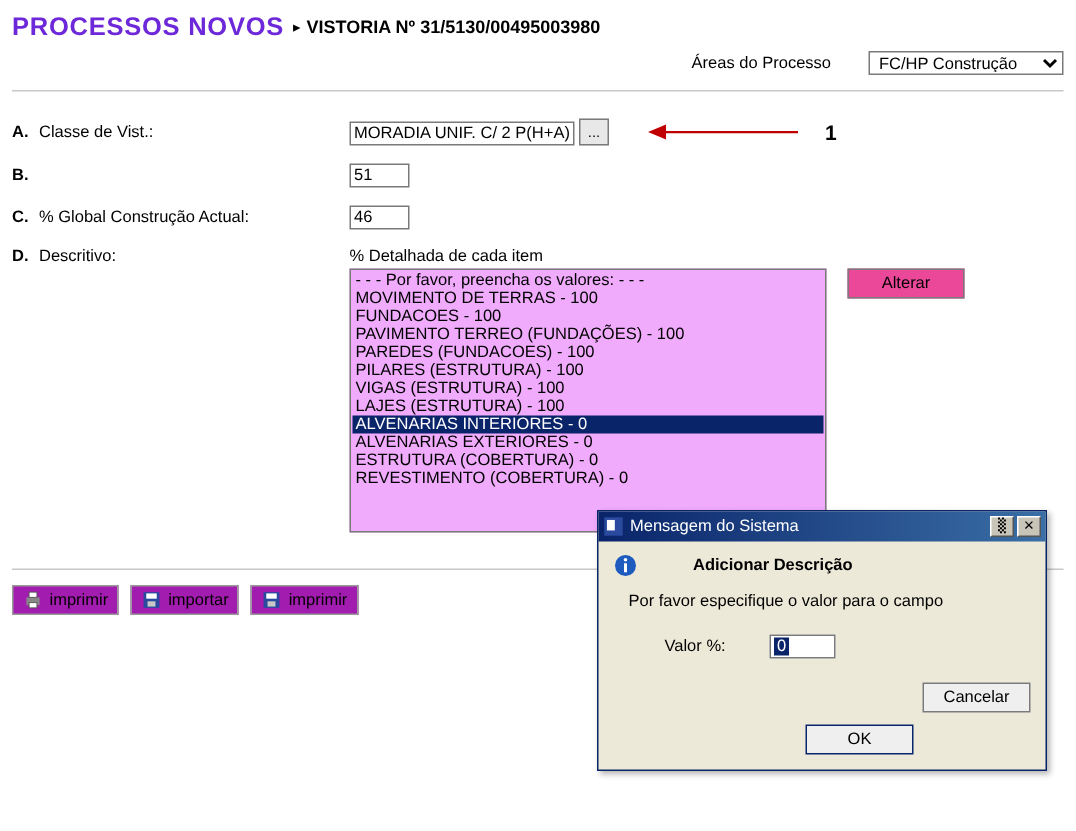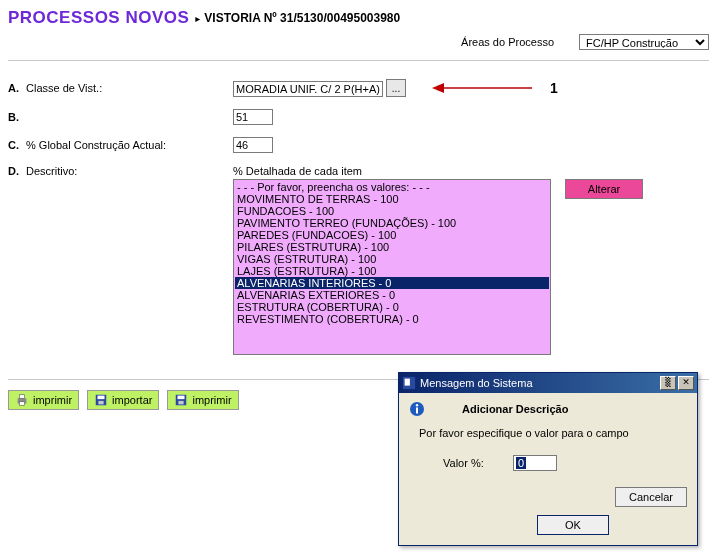--- a/index.html
+++ b/index.html
@@ -68,31 +68,31 @@
     background: #ec4899;
     font-family: Liberation Sans, sans-serif;
     font-size: 11px;
     cursor: pointer;
   }
   hr.sep2 { border:none; border-top:1px solid #c8c8c8; margin: 24px 0 10px 0; }
   .action-bar { display:flex; gap: 8px; }
   .action-btn {
     display:flex; align-items:center;
     border: 1px solid #999;
-    background: #bef264;
+    background: #a21caf;
     padding: 2px 6px;
     font-size: 11px;
     cursor: pointer;
     height: 20px;
   }
   .action-btn .icon { width: 14px; height: 14px; margin-right: 4px; }
   
   .dialog {
     position: absolute;
-    left: 398px; top: 372px;
+    left: 398px; top: 340px;
     width: 300px;
     border: 1px solid #0a246a;
     background: #ece9d8;
     box-shadow: 2px 2px 4px rgba(0,0,0,0.3);
     font-size: 11px;
   }
   .dlg-titlebar {
     background: linear-gradient(to right, #0a246a, #3a6ea5);
     color: #fff;
     display:flex; align-items:center;

